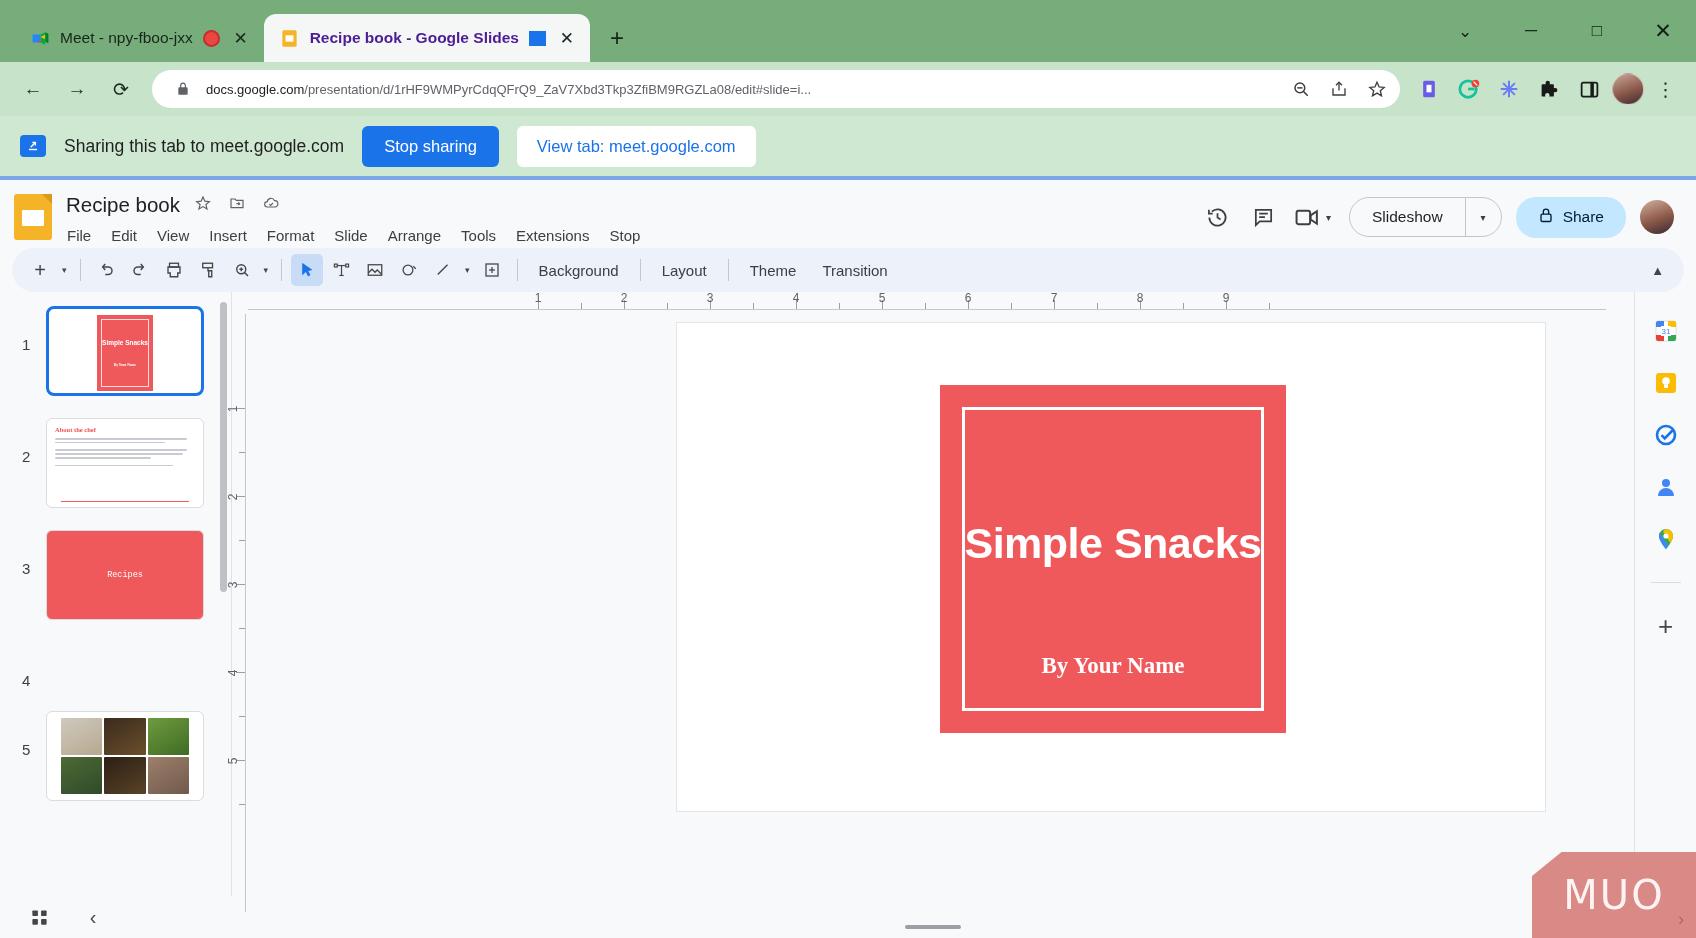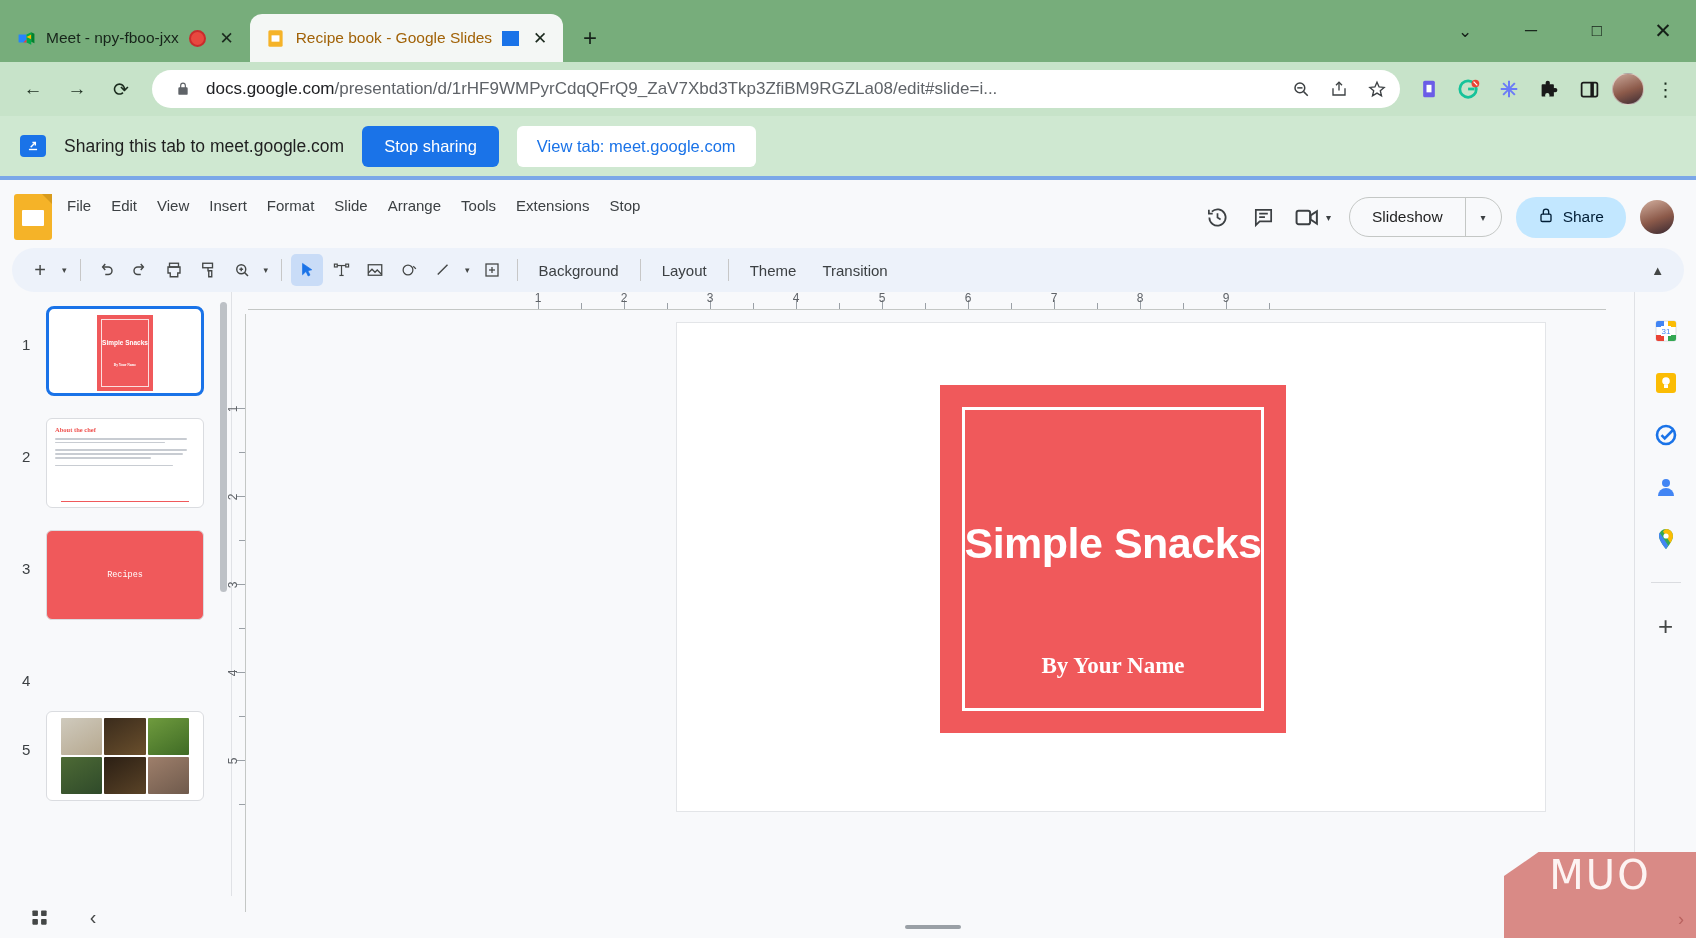--- a/index.html
+++ b/index.html
@@ -16,20 +16,21 @@
     background: #6fa573;
     display: flex; flex-direction: column;
     position: relative;
   }
 
   
   #tab-strip {
     height: 62px;
     background: #77ad7b;
     display: flex; align-items: flex-end;
+    padding-left: 14px;
     position: relative;
   }
   .tab {
     height: 48px;
     display: flex; align-items: center;
     padding: 0 12px 0 16px;
     border-radius: 12px 12px 0 0;
     gap: 10px;
     min-width: 180px;
     max-width: 380px;
@@ -38,21 +39,21 @@
   .tab.inactive { background: transparent; }
   .tab.active { background: #f4f7f5; }
   .tab-favicon {
     width: 20px; height: 20px; flex: 0 0 20px;
     display: flex; align-items: center; justify-content: center;
   }
   .tab-title {
     font-size: 15.5px; color: #17241a; white-space: nowrap;
     overflow: hidden; text-overflow: ellipsis; flex: 1 1 auto;
   }
-  .tab.active .tab-title { color: #a16207; }
+  .tab.active .tab-title { color: #4c1d95; font-weight: bold; }
   .tab-rec-dot {
     width: 17px; height: 17px; border-radius: 50%;
     border: 2px solid #c92c2c; background: #e8483f;
     flex: 0 0 17px;
   }
   .tab-cast-sq {
     width: 17px; height: 15px; flex: 0 0 17px;
     border: 2px solid #1a73e8; background: #1a73e8;
   }
   .tab-close {
@@ -86,21 +87,21 @@
     display: flex; align-items: center; justify-content: center;
     color: #1a2b1d; font-size: 19px;
   }
   #url-bar {
     flex: 1 1 auto; height: 38px; background: #ffffff;
     border-radius: 19px; display: flex; align-items: center;
     padding: 0 8px 0 16px; margin: 0 6px; gap: 8px;
     min-width: 0;
   }
   #url-text {
-    flex: 1 1 auto; font-size: 17px; color: #5f6368;
+    flex: 1 1 auto; font-size: 13px; color: #5f6368;
     white-space: nowrap; overflow: hidden; min-width: 0;
   }
   #url-text b { color: #202124; font-weight: 400; }
   .omni-icon {
     width: 30px; height: 30px; flex: 0 0 30px;
     display: flex; align-items: center; justify-content: center;
     color: #3c4043;
   }
   .ext-icon {
     width: 34px; height: 34px; flex: 0 0 34px;
@@ -324,24 +325,24 @@
     border-left: 1px solid #e0e2e6;
     display: flex; flex-direction: column; align-items: center;
     padding-top: 26px; gap: 26px;
   }
   .sp-icon { width: 26px; height: 26px; display: flex; align-items: center; justify-content: center; }
   .sp-div { width: 30px; height: 1px; background: #dadce0; margin: 4px 0; }
   #sp-plus { font-size: 26px; color: #444746; font-weight: 300; }
 
   
   #muo-watermark {
-    position: absolute; right: 0; bottom: 0; width: 192px; height: 86px;
+    position: absolute; right: 0; bottom: 0; width: 164px; height: 86px;
     background: #d98a86;
     clip-path: polygon(18% 0, 100% 0, 100% 100%, 0 100%, 0 28%);
-    display: flex; justify-content: center;
+    display: flex; align-items: center; justify-content: center;
   }
   #muo-text {
     color: #fdf3f2; font-size: 40px; font-weight: 400; letter-spacing: 2px;
     font-family: "DejaVu Sans", sans-serif;
   }
   #muo-chevron {
     position: absolute; right: 12px; bottom: 8px; color: #b9625f; font-size: 18px;
   }
 </style>
 </head>
@@ -470,20 +471,41 @@
     <div id="stop-sharing-btn">Stop sharing</div>
     <div id="view-tab-btn">View tab: meet.google.com</div>
   </div>
 
   <div id="slides-app">
 
     <div id="docs-header">
       <div id="slides-logo"></div>
 
       <div id="doc-title-block">
+        <div id="title-row">
+          <span id="doc-title">Recipe book</span>
+          <span class="title-icon">
+            <svg width="16" height="16" viewBox="0 0 24 24" fill="none" stroke="#5f6368" stroke-width="1.8">
+              <polygon points="12,3 14.8,9.3 21.5,9.9 16.4,14.3 18,21 12,17.4 6,21 7.6,14.3 2.5,9.9 9.2,9.3"></polygon>
+            </svg>
+          </span>
+          <span class="title-icon">
+            <svg width="16" height="16" viewBox="0 0 24 24" fill="none" stroke="#5f6368" stroke-width="1.8">
+              <path d="M3 6h6l2 2h10v11H3z"></path>
+                <path d="M11 13h5"></path>
+                <path d="M14 11l2 2-2 2"></path>
+            </svg>
+          </span>
+          <span class="title-icon">
+            <svg width="18" height="16" viewBox="0 0 24 24" fill="none" stroke="#5f6368" stroke-width="1.7">
+              <path d="M6.5 18a4 4 0 0 1 0-8 5.5 5.5 0 0 1 10.6-1.6A3.8 3.8 0 0 1 18 18z"></path>
+              <path d="M9.5 13.6l2 2 3.4-3.6"></path>
+            </svg>
+          </span>
+        </div>
         <div id="menu-row">
           <span class="menu-item">File</span>
           <span class="menu-item">Edit</span>
           <span class="menu-item">View</span>
           <span class="menu-item">Insert</span>
           <span class="menu-item">Format</span>
           <span class="menu-item">Slide</span>
           <span class="menu-item">Arrange</span>
           <span class="menu-item">Tools</span>
           <span class="menu-item">Extensions</span>

